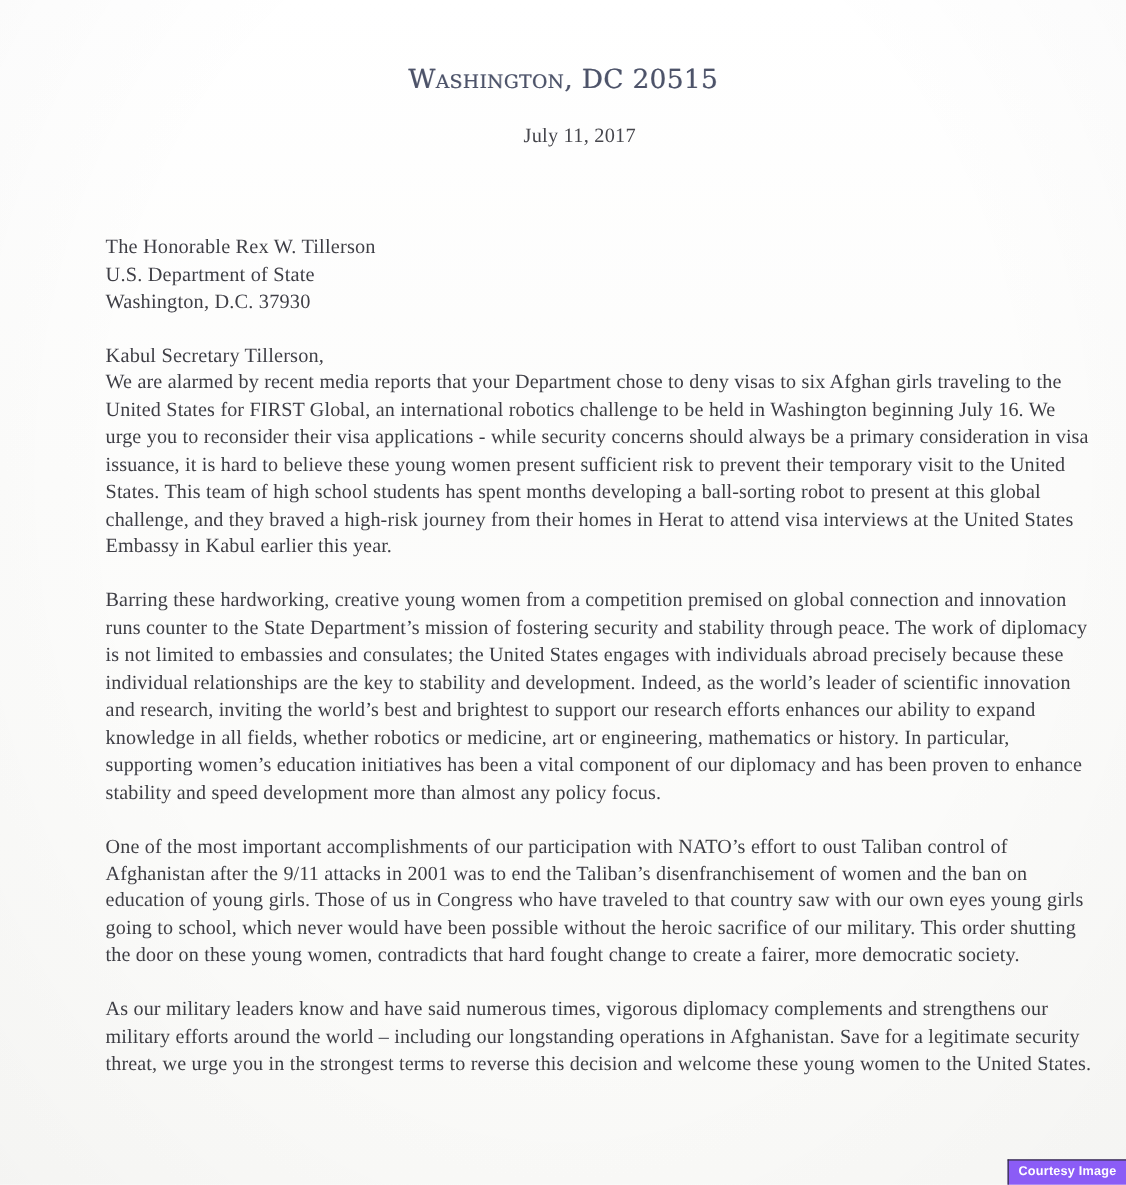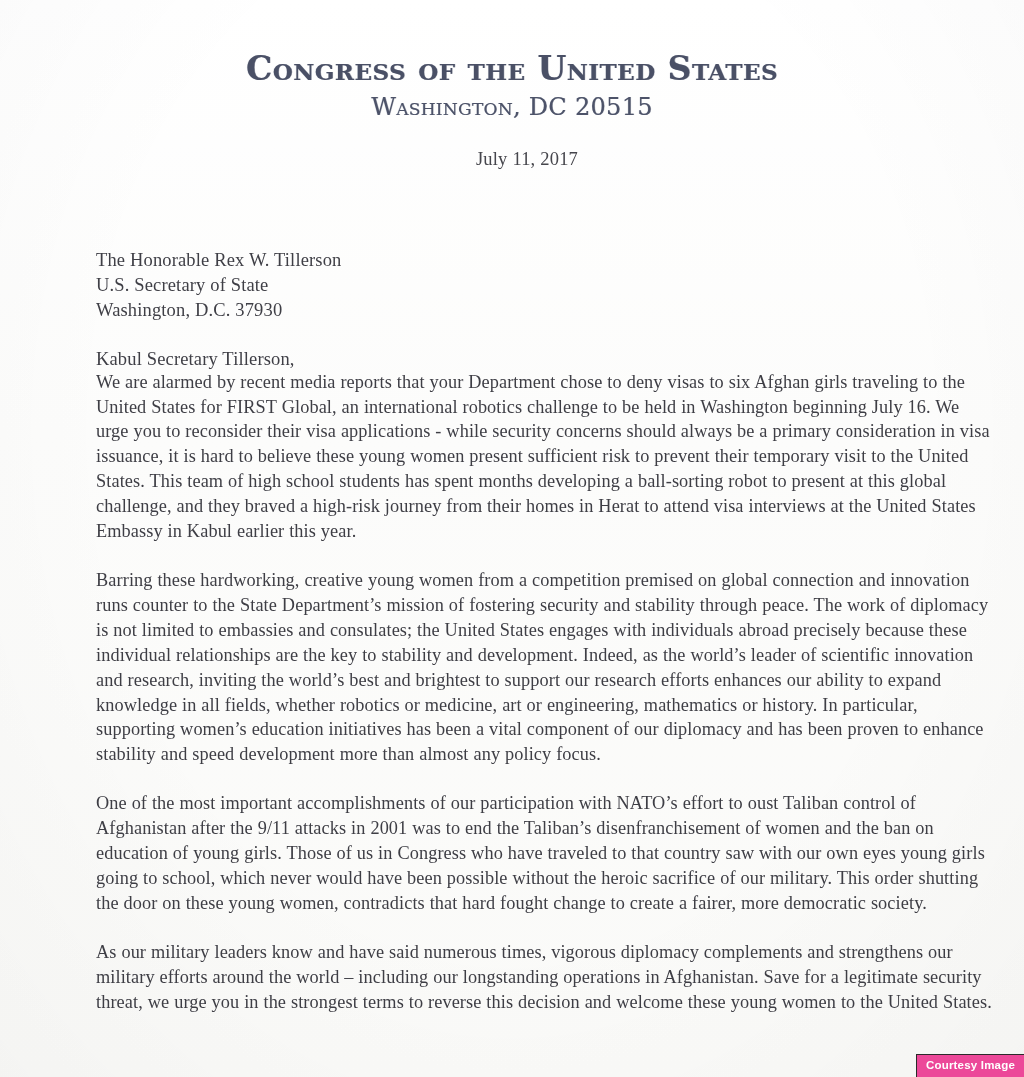--- a/index.html
+++ b/index.html
@@ -115,52 +115,51 @@
     letter-spacing: 0.1px;
     word-spacing: 0.2px;
   }
   .para:last-child { margin-bottom: 0; }
 
   
   .courtesy-badge {
     position: absolute;
     right: 0px;
     bottom: 0px;
-    background: #ec4899;
+    background: #8b5cf6;
     color: #ffffff;
     font-family: "Liberation Sans", "DejaVu Sans", sans-serif;
     font-weight: 700;
     font-size: 11.5px;
     letter-spacing: 0.2px;
     padding: 5px 9px 6px 9px;
     line-height: 1;
     z-index: 10;
     border-left: 1px solid #2a2a2a;
     border-top: 1px solid #2a2a2a;
   }
 </style>
 </head>
 <body>
 
 <div class="page">
   <div class="content">
 
     <div class="letterhead">
-      <div class="letterhead-line1">Congress of the United States</div>
       <div class="letterhead-line2">Washington, DC 20515</div>
     </div>
 
     <div class="date-row">
       <span class="date-text">July 11, 2017</span>
     </div>
 
     <div class="body-block">
       <div class="addressee">
         <span class="line">The Honorable Rex W. Tillerson</span>
-        <span class="line">U.S. Secretary of State</span>
+        <span class="line">U.S. Department of State</span>
         <span class="line">Washington, D.C. 37930</span>
       </div>
 
       <div class="salutation">Kabul Secretary Tillerson,</div>
 
       <div class="letter-body">
         <p class="para">We are alarmed by recent media reports that your Department chose to deny visas to six Afghan girls traveling to the United States for FIRST Global, an international robotics challenge to be held in Washington beginning July 16. We urge you to reconsider their visa applications - while security concerns should always be a primary consideration in visa issuance, it is hard to believe these young women present sufficient risk to prevent their temporary visit to the United States. This team of high school students has spent months developing a ball-sorting robot to present at this global challenge, and they braved a high-risk journey from their homes in Herat to attend visa interviews at the United States Embassy in Kabul earlier this year.</p>
         <p class="para">Barring these hardworking, creative young women from a competition premised on global connection and innovation runs counter to the State Department’s mission of fostering security and stability through peace. The work of diplomacy is not limited to embassies and consulates; the United States engages with individuals abroad precisely because these individual relationships are the key to stability and development. Indeed, as the world’s leader of scientific innovation and research, inviting the world’s best and brightest to support our research efforts enhances our ability to expand knowledge in all fields, whether robotics or medicine, art or engineering, mathematics or history. In particular, supporting women’s education initiatives has been a vital component of our diplomacy and has been proven to enhance stability and speed development more than almost any policy focus.</p>
         <p class="para">One of the most important accomplishments of our participation with NATO’s effort to oust Taliban control of Afghanistan after the 9/11 attacks in 2001 was to end the Taliban’s disenfranchisement of women and the ban on education of young girls. Those of us in Congress who have traveled to that country saw with our own eyes young girls going to school, which never would have been possible without the heroic sacrifice of our military. This order shutting the door on these young women, contradicts that hard fought change to create a fairer, more democratic society.</p>
         <p class="para">As our military leaders know and have said numerous times, vigorous diplomacy complements and strengthens our military efforts around the world – including our longstanding operations in Afghanistan. Save for a legitimate security threat, we urge you in the strongest terms to reverse this decision and welcome these young women to the United States.</p>

